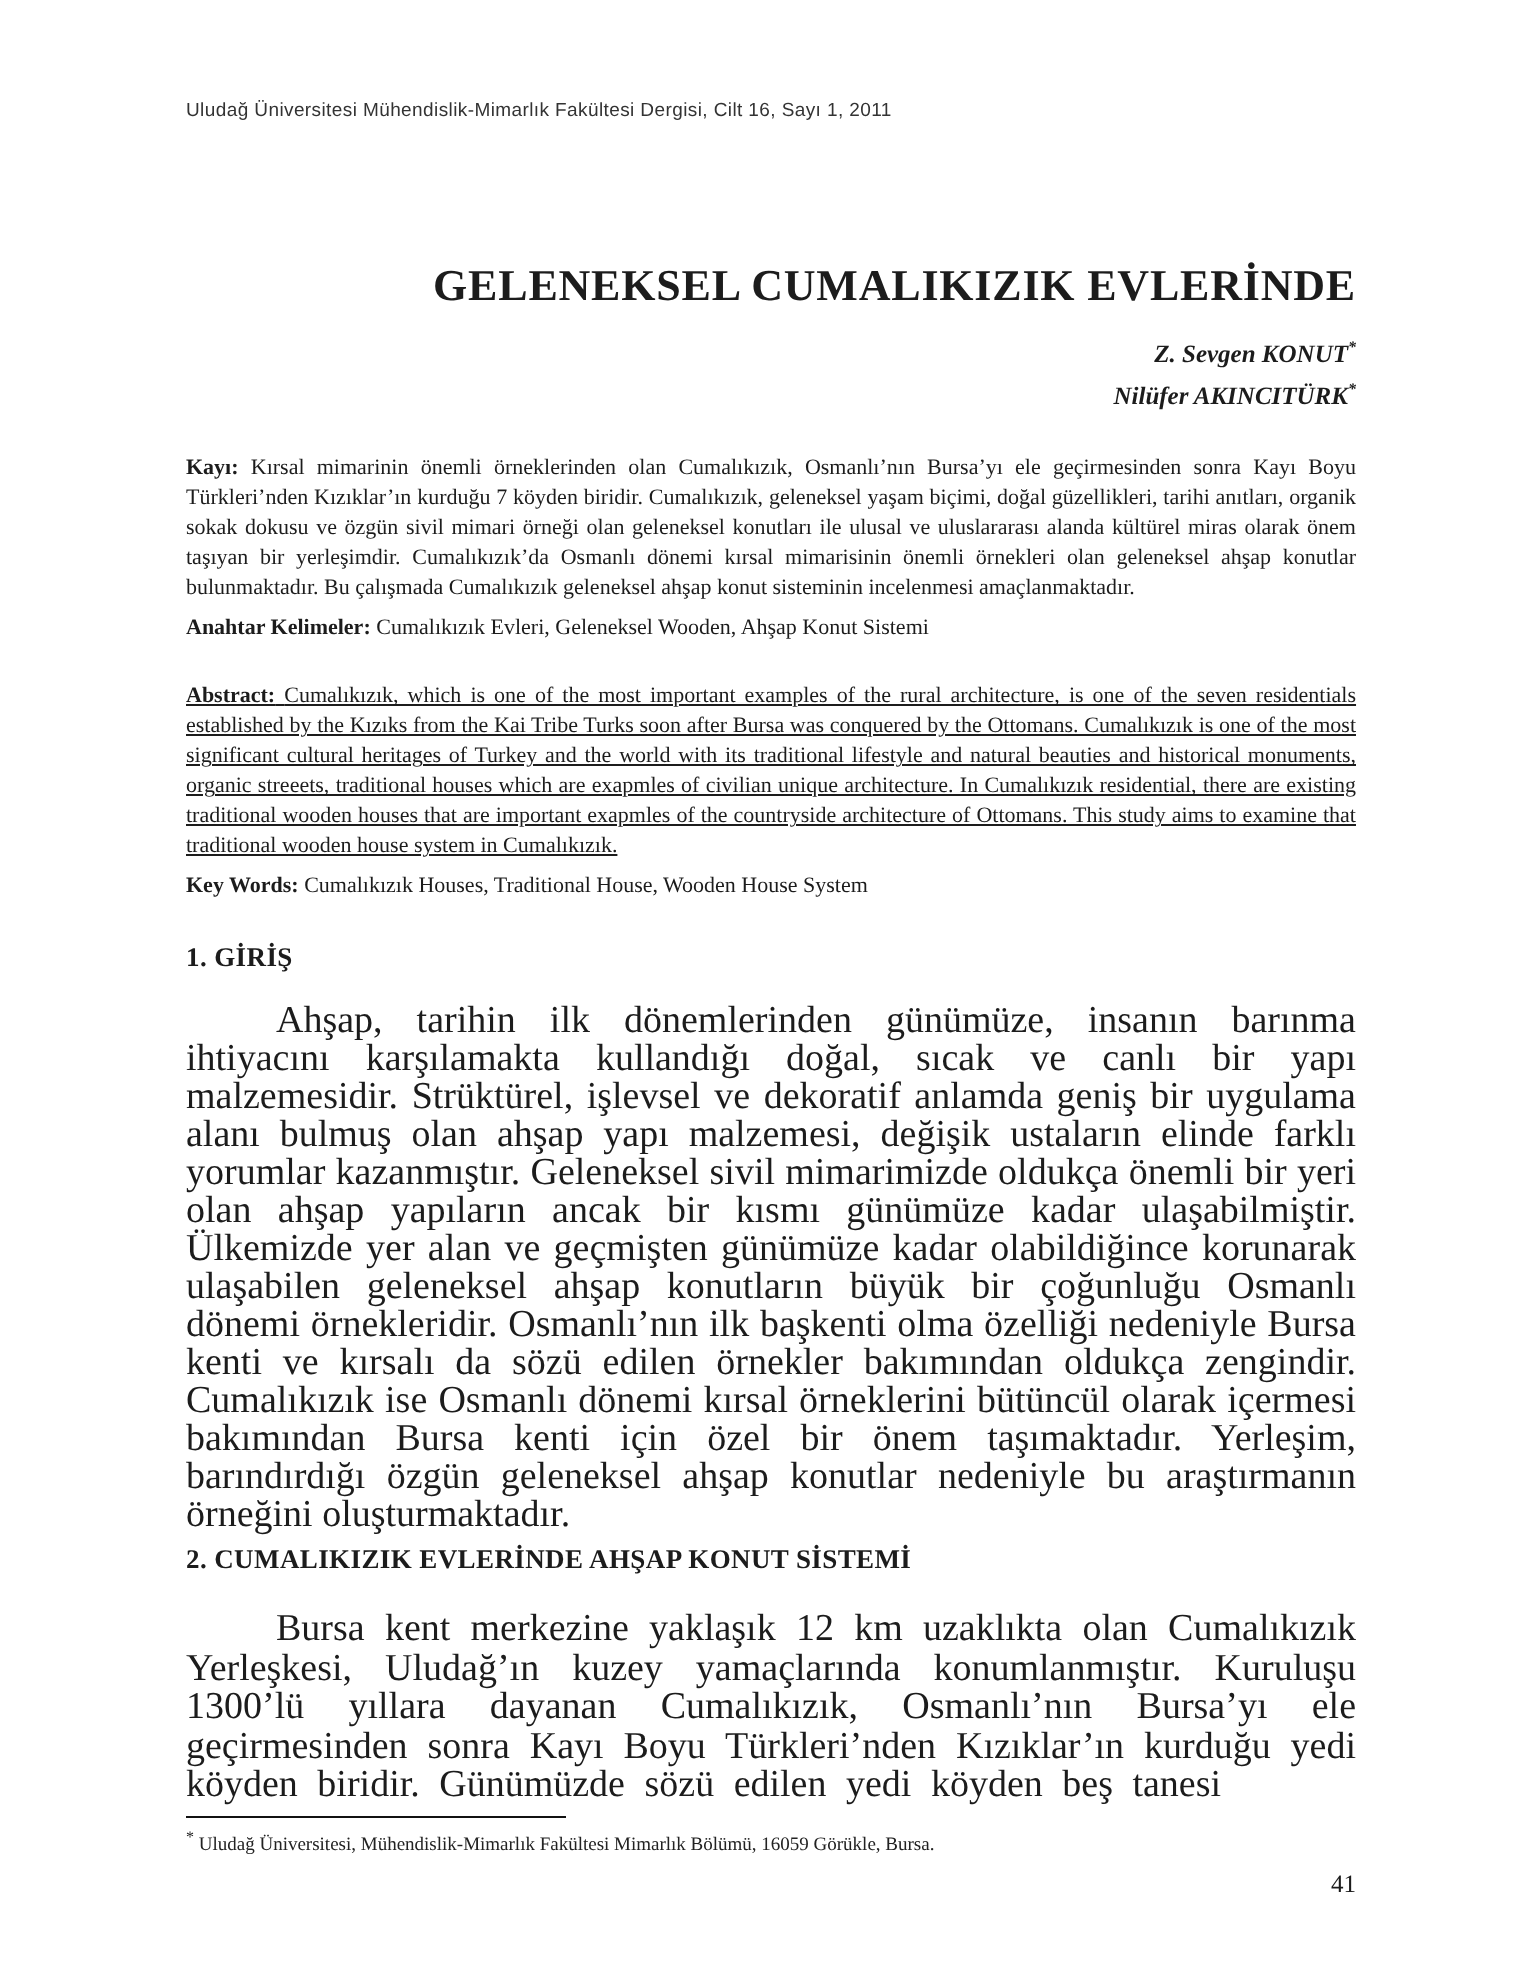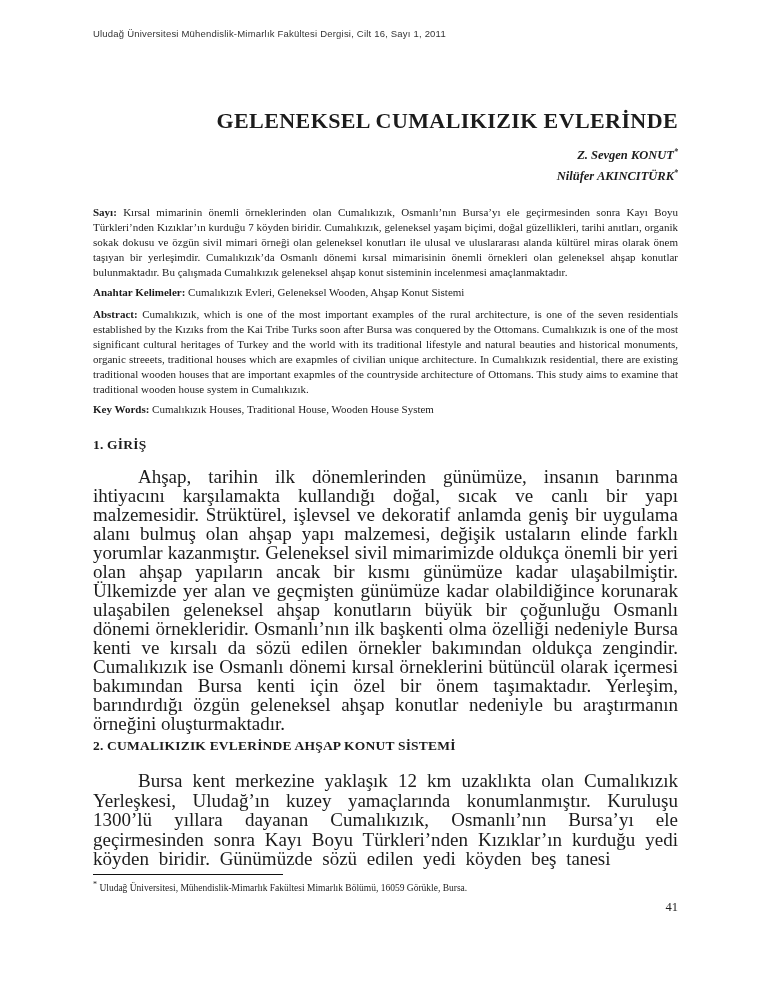--- a/index.html
+++ b/index.html
@@ -4,21 +4,21 @@
 <style>
   * { box-sizing: border-box; }
   html, body { margin: 0; padding: 0; background: #ffffff; }
   .page {
     position: relative;
     width: 768px;
     height: 994px;
     background: #ffffff;
     color: #1c1c1c;
     font-family: "Liberation Serif", serif;
-    padding: 28px 90px 0 93px;
+    padding: 50px 90px 0 93px;
     overflow: hidden;
   }
   .journal-header {
     font-family: "Liberation Sans", sans-serif;
     font-size: 9.5px;
     letter-spacing: 0.2px;
     color: #333333;
   }
   .article-title {
     margin: 72px 0 0 0;
@@ -36,21 +36,21 @@
     font-size: 12.5px;
     line-height: 17px;
   }
   .authors sup, .footnote sup { font-size: 8px; }
   .abs {
     margin: 20px 0 0 0;
     font-size: 11px;
     line-height: 15px;
     text-align: justify;
   }
-  .abs-en { margin-top: 7px; }
+  .abs-en { margin-top: 19px; text-decoration: underline; }
   .kw {
     margin: 5px 0 0 0;
     font-size: 11px;
     line-height: 15px;
   }
   .en-title {
     margin: 16px 0 0 0;
     text-align: center;
     font-weight: bold;
     font-size: 11.5px;
@@ -105,21 +105,21 @@
   <h1 class="article-title">
     <span>GELENEKSEL CUMALIKIZIK EVLERİNDE</span><br>
   </h1>
 
   <div class="authors">
     <div><span>Z. Sevgen KONUT</span><sup>*</sup></div>
     <div><span>Nilüfer AKINCITÜRK</span><sup>*</sup></div>
   </div>
 
   <p class="abs">
-    <strong>Sayı:</strong>
+    <strong>Kayı:</strong>
     <span>Kırsal mimarinin önemli örneklerinden olan Cumalıkızık, Osmanlı’nın Bursa’yı ele geçirmesinden sonra Kayı Boyu Türkleri’nden Kızıklar’ın kurduğu 7 köyden biridir. Cumalıkızık, geleneksel yaşam biçimi, doğal güzellikleri, tarihi anıtları, organik sokak dokusu ve özgün sivil mimari örneği olan geleneksel konutları ile ulusal ve uluslararası alanda kültürel miras olarak önem taşıyan bir yerleşimdir. Cumalıkızık’da Osmanlı dönemi kırsal mimarisinin önemli örnekleri olan geleneksel ahşap konutlar bulunmaktadır. Bu çalışmada Cumalıkızık geleneksel ahşap konut sisteminin incelenmesi amaçlanmaktadır.</span>
   </p>
 
   <p class="kw">
     <strong>Anahtar Kelimeler:</strong>
     <span>Cumalıkızık Evleri, Geleneksel Wooden, Ahşap Konut Sistemi</span>
   </p>
 
 
   <p class="abs abs-en">

